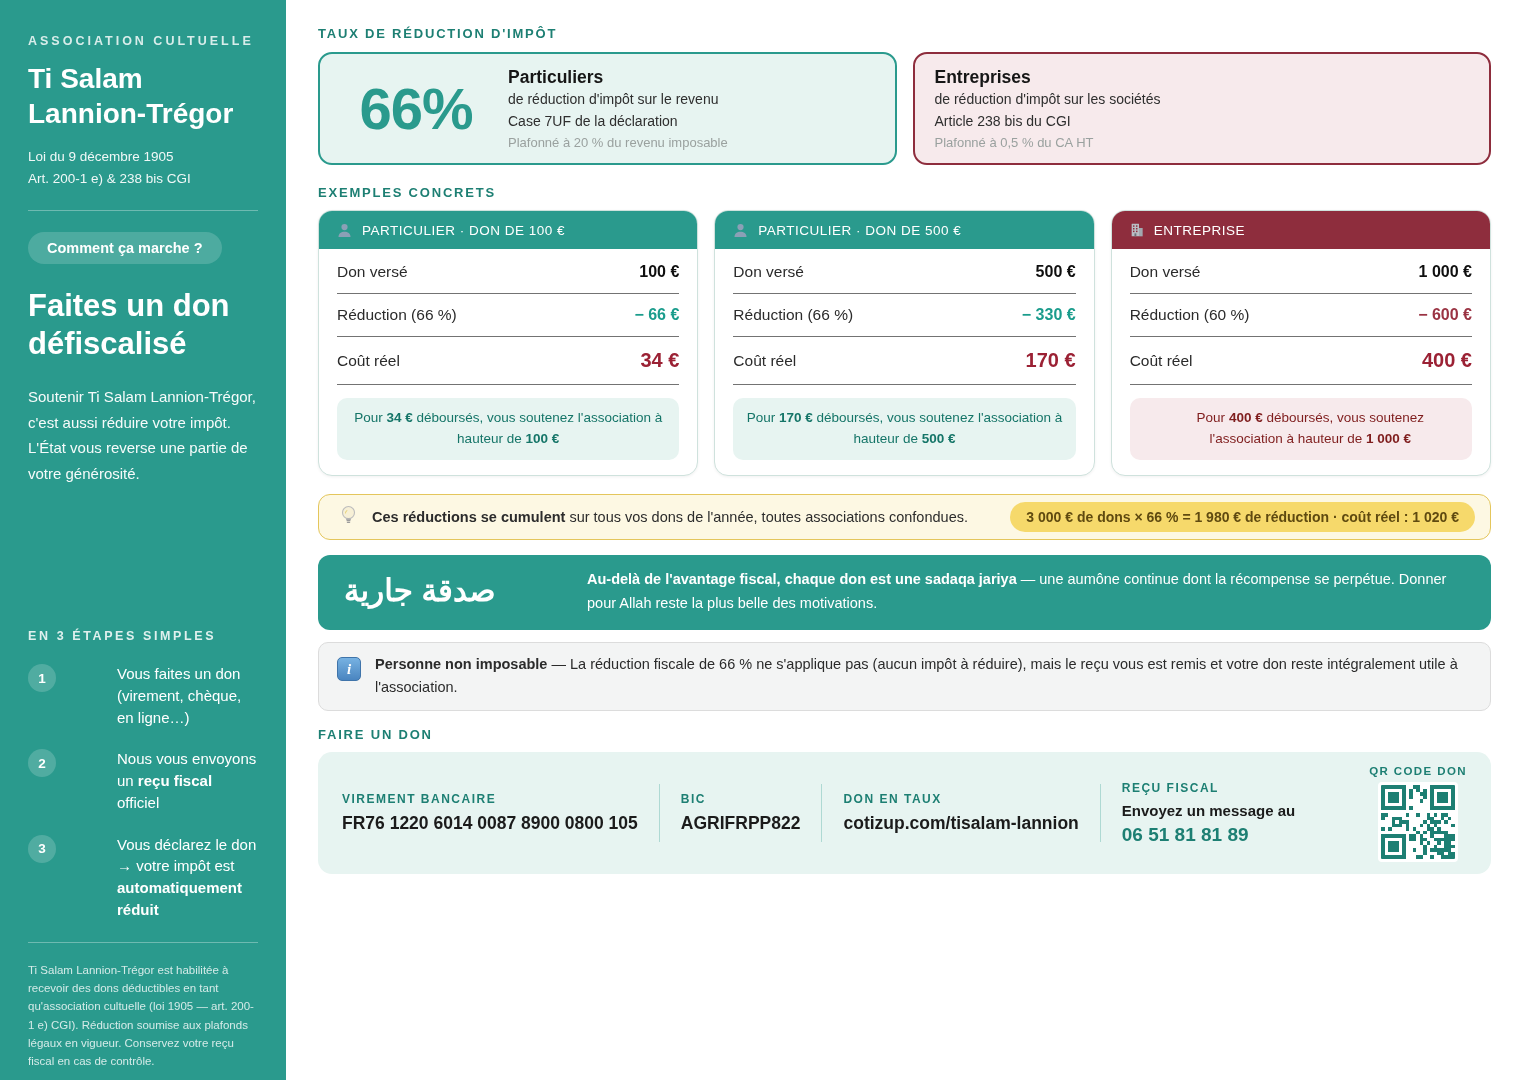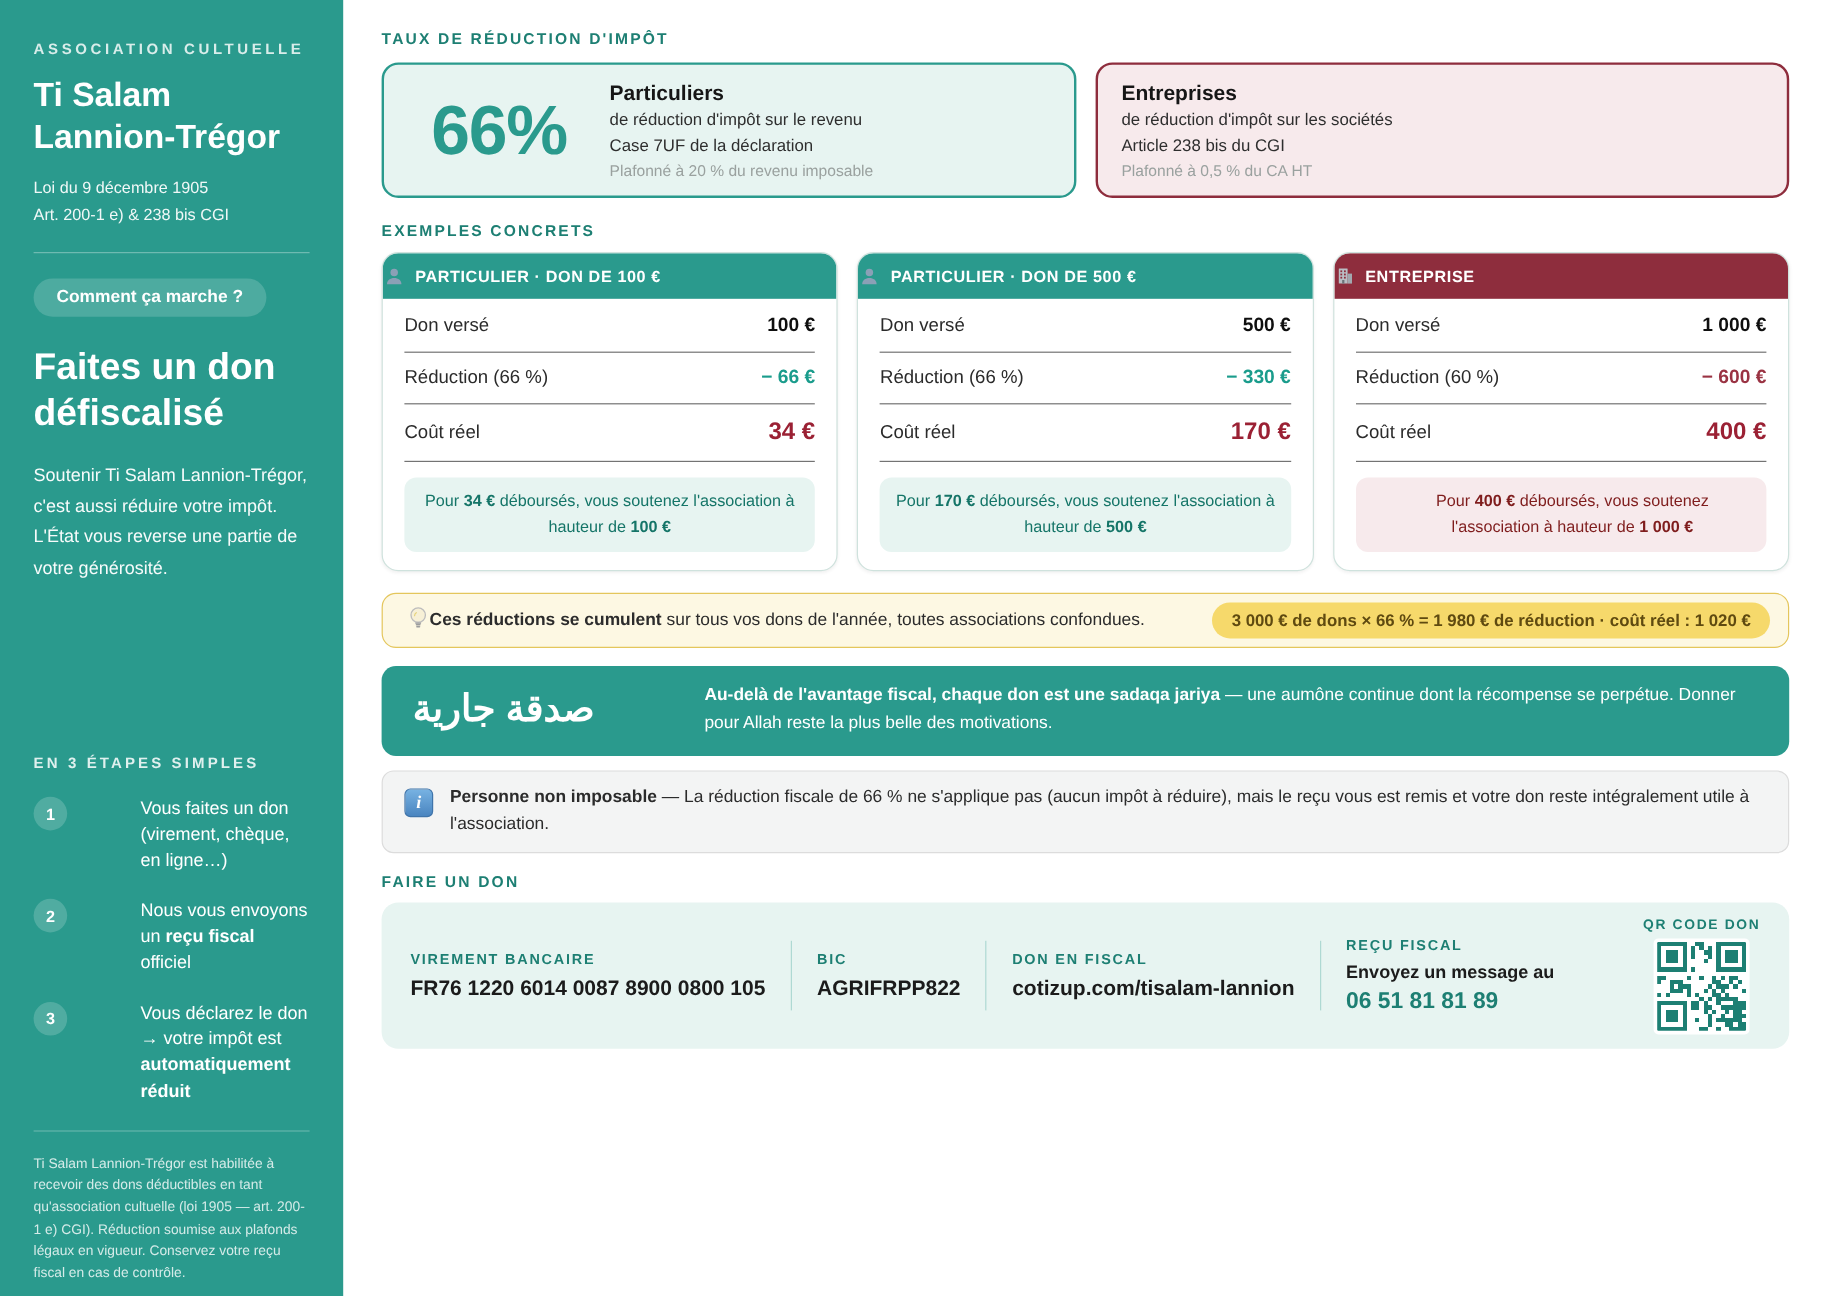--- a/index.html
+++ b/index.html
@@ -60,43 +60,43 @@
   .rate-muted { font-size:13px; color:#9aa19f; margin-top:4px; }
 
   .examples-label { margin-top:20px; display:block; }
   .ex-row { display:flex; gap:16px; margin-top:10px; }
   .ex-card {
     flex:1; background:#fff; border:1px solid #cfe2dd; border-radius:14px;
     overflow:hidden; display:flex; flex-direction:column;
     box-shadow:0 1px 3px rgba(0,0,0,.06);
   }
   .ex-head {
-    height:38px; display:flex; align-items:center; gap:9px; padding:0 1px;
-    color:#fff; font-weight:bold; font-size:13.5px; letter-spacing:.5px;
+    height:38px; display:flex; align-items:center; gap:9px; padding:0 17px;
+    color:#fff; font-weight:normal; font-size:13.5px; letter-spacing:.5px;
   }
   .ex-head.green { background:#2a9a8d; }
   .ex-head.red   { background:#8e2d3d; }
   .ex-body { padding:2px 18px 15px; }
   .ex-line { display:flex; justify-content:space-between; align-items:center; padding:12px 0; border-bottom:1px solid #737373; }
   .ex-label { font-size:15.5px; color:#2b2b2b; }
   .ex-val  { font-weight:bold; font-size:16px; color:#0f0f0f; }
   .ex-val.reduc-green { color:#1a9c8c; }
   .ex-val.reduc-red   { color:#9a3343; }
   .ex-val.cost { font-size:20px; color:#9b2134; }
   .ex-note {
     margin-top:13px; border-radius:10px; padding:10px 13px;
     font-size:13.5px; line-height:1.55; text-align:center;
   }
   .ex-note.green { background:#e7f4f1; color:#157568; }
   .ex-note.red   { background:#f7eaec; color:#7f1d1d;padding-left:32px; }
   .ex-note b { font-weight:bold; }
 
   .tip {
     margin-top:18px; height:46px; border:1.5px solid #e4c65c; background:#fdf8e3;
-    border-radius:12px; display:flex; align-items:center; padding:6px 15px 6px 20px;
+    border-radius:12px; display:flex; align-items:center; gap:14px; padding:6px 15px 6px 20px;
   }
   .tip-text { font-size:14.5px; color:#2c2c2c; flex:1; }
   .tip-pill {
     background:#f6d96b; border-radius:999px; padding:7px 16px;
     font-weight:bold; font-size:14px; color:#5f4a10; white-space:nowrap;
   }
 
   .banner {
     margin-top:15px; min-height:65px; background:#2a9a8d; border-radius:12px;
     color:#fff; display:flex; align-items:center; gap:58px; padding:12px 26px 14px;
@@ -313,21 +313,21 @@
       <div class="don-label">VIREMENT BANCAIRE</div>
       <div class="don-value">FR76 1220 6014 0087 8900 0800 105</div>
     </div>
     <div class="don-vline"></div>
     <div class="don-col">
       <div class="don-label">BIC</div>
       <div class="don-value">AGRIFRPP822</div>
     </div>
     <div class="don-vline"></div>
     <div class="don-col">
-      <div class="don-label">DON EN FISCAL</div>
+      <div class="don-label">DON EN TAUX</div>
       <div class="don-value">cotizup.com/tisalam-lannion</div>
     </div>
     <div class="don-vline"></div>
     <div class="don-col">
       <div class="don-label">REÇU FISCAL</div>
       <div class="don-receipt-line">Envoyez un message au</div>
       <div class="don-phone">06 51 81 81 89</div>
     </div>
     <div class="qr-wrap">
       <div class="qr-label">QR CODE DON</div>

